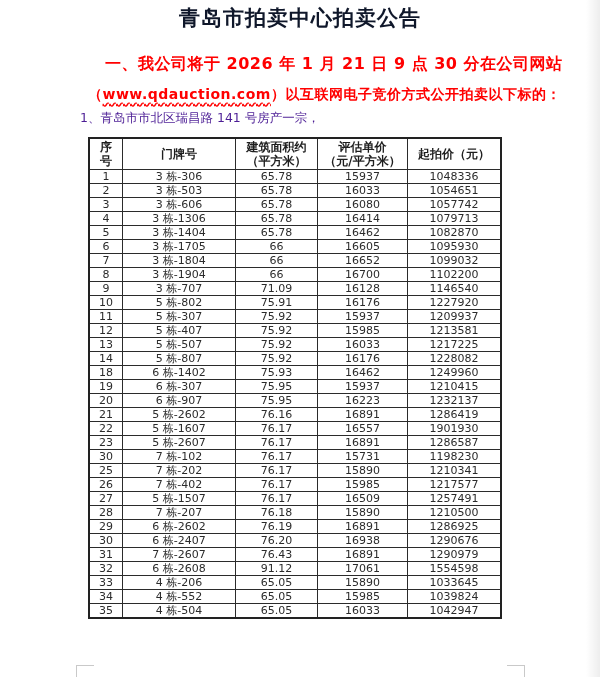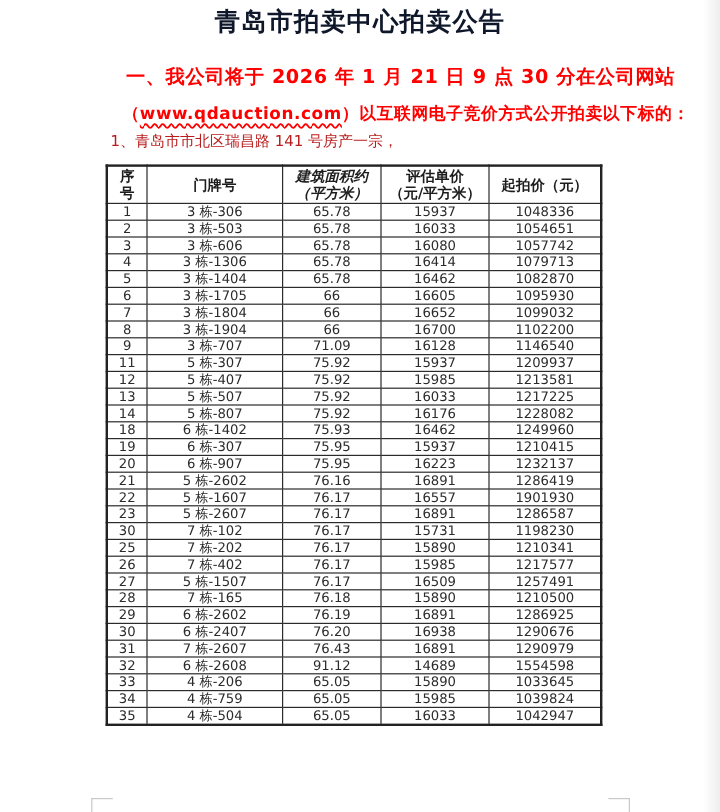--- a/index.html
+++ b/index.html
@@ -16,35 +16,35 @@
     text-align:center;
     font-size:21px;font-weight:bold;color:#0f172a;
     margin:0;letter-spacing:1px;
   }
   .notice-line1{
     position:absolute;top:54px;left:105px;
     font-size:16px;font-weight:bold;color:#ff0000;
     white-space:nowrap;letter-spacing:0.5px;
   }
   .notice-line2{
-    position:absolute;top:86px;left:102px;
+    position:absolute;top:86px;left:88px;
     font-size:14px;font-weight:bold;color:#ff0000;
     white-space:nowrap;letter-spacing:0.5px;
   }
   .url{
     text-decoration:underline;
     text-decoration-style:wavy;
     text-decoration-color:#ff0000;
     text-underline-offset:3px;
     color:#ff0000;
     cursor:pointer;
   }
   .item-line{
-    position:absolute;top:110px;left:92px;
-    font-size:12.5px;color:#b91c1c;
+    position:absolute;top:110px;left:80px;
+    font-size:12.5px;color:#4c1d95;
     white-space:nowrap;
   }
   .lots-table{
     position:absolute;top:137px;left:88px;
     width:406px;
     border-collapse:collapse;
     table-layout:fixed;
     border:2px solid #222222;
   }
   .lots-table th,.lots-table td{
@@ -58,21 +58,21 @@
     font-size:12px;font-weight:bold;color:#1e1e1e;
     height:30px;line-height:1.2;
   }
   .lots-table td{
     font-size:11px;color:#2b2b2b;
     height:13px;line-height:13px;
     white-space:nowrap;
   }
   .lots-table th:nth-child(1){width:32px;}
   .lots-table th:nth-child(2){width:112px;}
-  .lots-table th:nth-child(3){width:81px;font-style:italic;}
+  .lots-table th:nth-child(3){width:81px;}
   .lots-table th:nth-child(4){width:89px;margin-top:24px;}
   .lots-table th:nth-child(5){width:92px;}
   .corner-left{
     position:absolute;left:76px;top:665px;width:17px;height:12px;
     border-left:1px solid #c9c9c9;border-top:1px solid #c9c9c9;
   }
   .corner-right{
     position:absolute;left:507px;top:665px;width:17px;height:12px;
     border-right:1px solid #c9c9c9;border-top:1px solid #c9c9c9;
   }
@@ -176,20 +176,27 @@
           <td>1102200</td>
         </tr>
         <tr>
           <td>9</td>
           <td>3 栋-707</td>
           <td>71.09</td>
           <td>16128</td>
           <td>1146540</td>
         </tr>
         <tr>
+          <td>10</td>
+          <td>5 栋-802</td>
+          <td>75.91</td>
+          <td>16176</td>
+          <td>1227920</td>
+        </tr>
+        <tr>
           <td>11</td>
           <td>5 栋-307</td>
           <td>75.92</td>
           <td>15937</td>
           <td>1209937</td>
         </tr>
         <tr>
           <td>12</td>
           <td>5 栋-407</td>
           <td>75.92</td>
@@ -275,21 +282,21 @@
         </tr>
         <tr>
           <td>27</td>
           <td>5 栋-1507</td>
           <td>76.17</td>
           <td>16509</td>
           <td>1257491</td>
         </tr>
         <tr>
           <td>28</td>
-          <td>7 栋-165</td>
+          <td>7 栋-207</td>
           <td>76.18</td>
           <td>15890</td>
           <td>1210500</td>
         </tr>
         <tr>
           <td>29</td>
           <td>6 栋-2602</td>
           <td>76.19</td>
           <td>16891</td>
           <td>1286925</td>
@@ -305,33 +312,33 @@
           <td>31</td>
           <td>7 栋-2607</td>
           <td>76.43</td>
           <td>16891</td>
           <td>1290979</td>
         </tr>
         <tr>
           <td>32</td>
           <td>6 栋-2608</td>
           <td>91.12</td>
-          <td>14689</td>
+          <td>17061</td>
           <td>1554598</td>
         </tr>
         <tr>
           <td>33</td>
           <td>4 栋-206</td>
           <td>65.05</td>
           <td>15890</td>
           <td>1033645</td>
         </tr>
         <tr>
           <td>34</td>
-          <td>4 栋-759</td>
+          <td>4 栋-552</td>
           <td>65.05</td>
           <td>15985</td>
           <td>1039824</td>
         </tr>
         <tr>
           <td>35</td>
           <td>4 栋-504</td>
           <td>65.05</td>
           <td>16033</td>
           <td>1042947</td>

